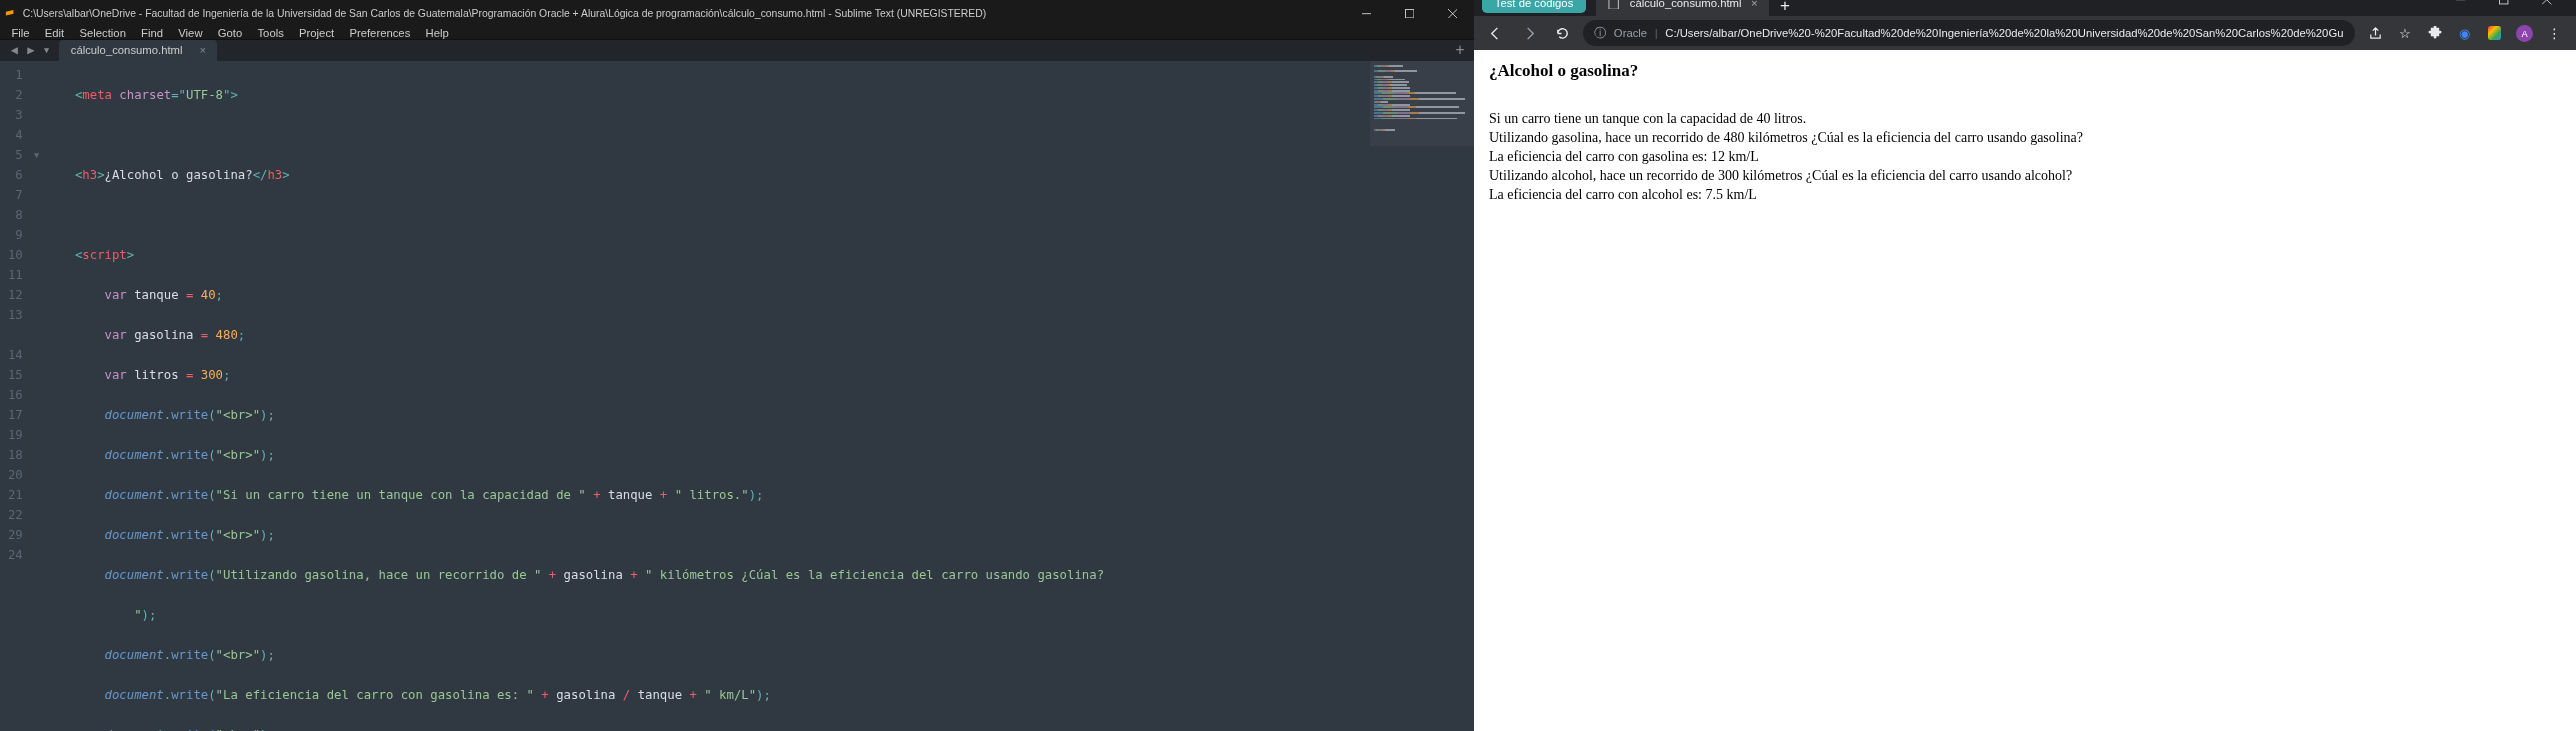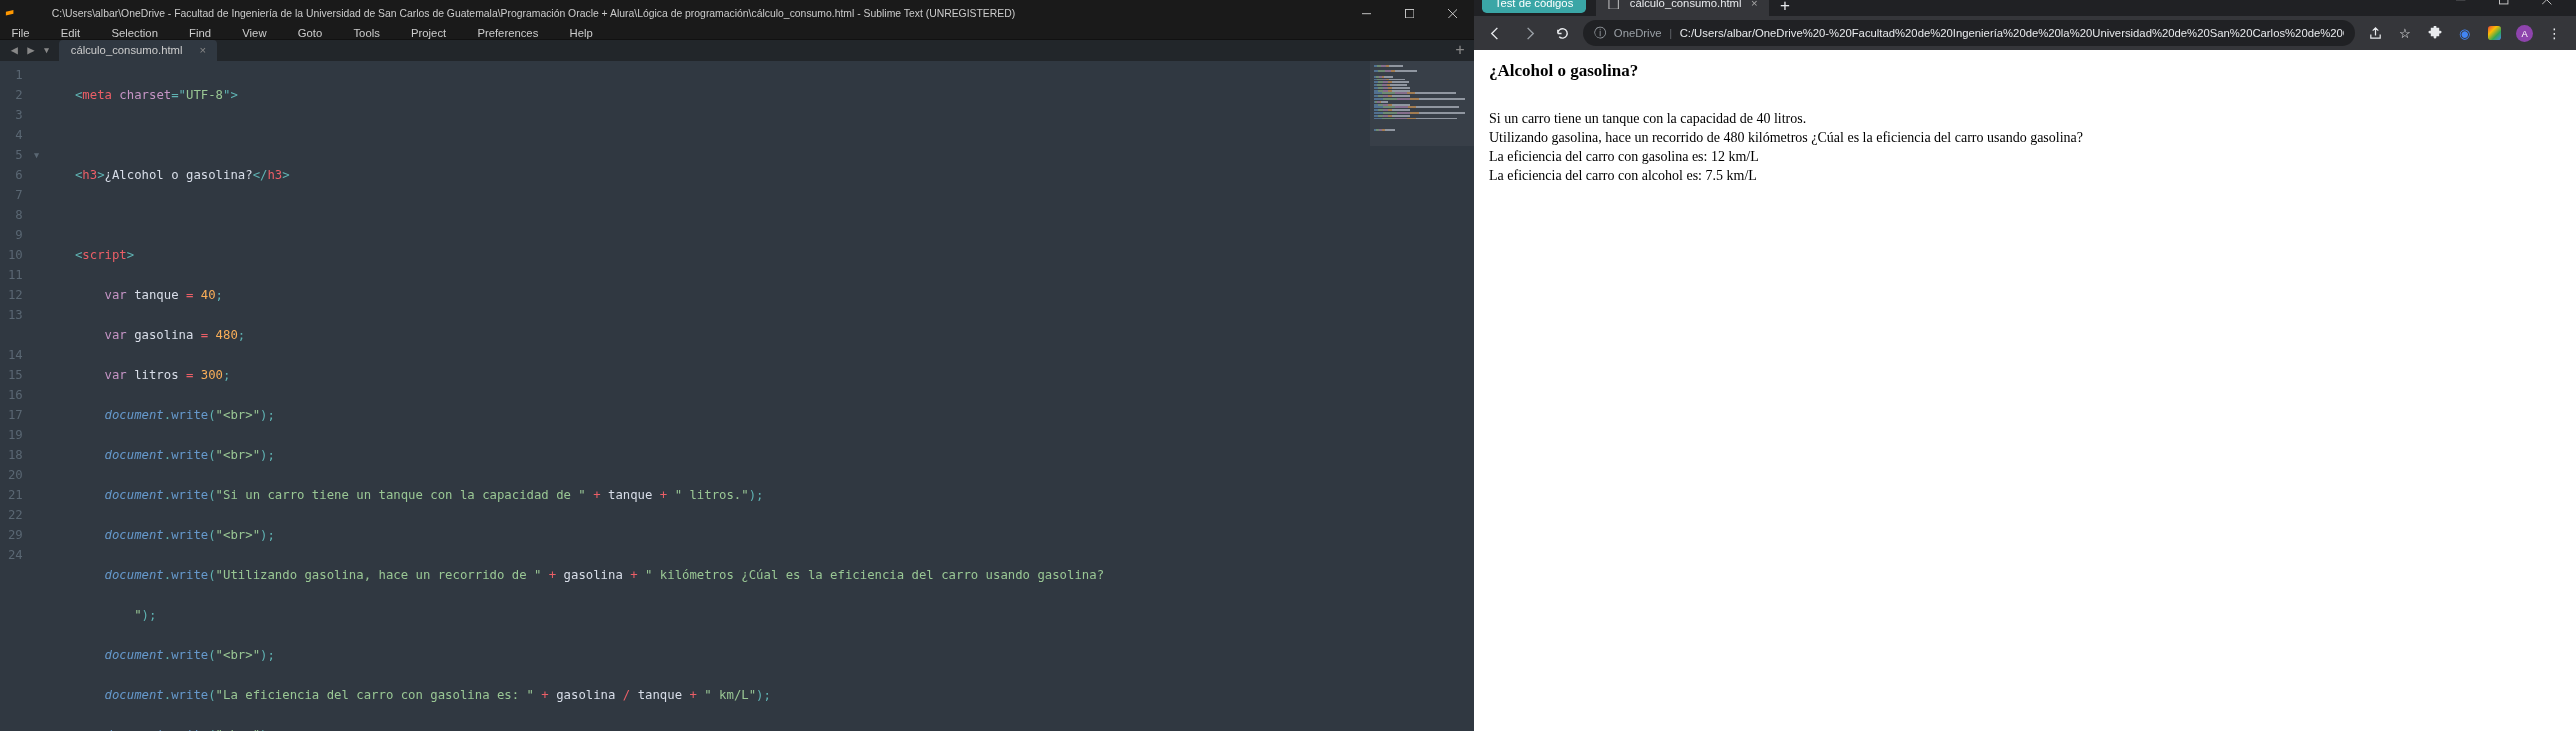--- a/index.html
+++ b/index.html
@@ -4,26 +4,26 @@
 <style>
 * { margin: 0; padding: 0; box-sizing: border-box; }
 body { display: flex; width: 2576px; height: 731px; font-family: Consolas, monospace; overflow: hidden; }
 
 
 .sublime { width: 1474px; height: 100%; background: #303841; display: flex; flex-direction: column; color: #d8dee9; }
 
 
 .st-title { height: 26.5px; background: #1a1a1a; display: flex; align-items: center; font-size: 10.4px; font-family: "Segoe UI", sans-serif; color: #ccc; }
 .st-title .icon { width: 19px; display: flex; align-items: center; justify-content: center; font-size: 11.3px; }
-.st-title .title-text { flex: 1; padding-left: 3.8px; white-space: nowrap; overflow: hidden; margin-left: 29px; }
+.st-title .title-text { flex: 1; padding-left: 3.8px; white-space: nowrap; overflow: hidden; }
 .st-title .win-btn { width: 43px; height: 26.5px; display: flex; align-items: center; justify-content: center; color: #fff; font-family: "Segoe UI", sans-serif; }
 .st-title .win-btn svg { stroke: #ccc; }
 
 
-.st-menu { height: 21px; background: #1a1a1a; display: flex; align-items: flex-end; font-size: 11.3px; font-family: "Segoe UI", sans-serif; color: #ccc; padding: 0 3.8px; border-bottom: 0.9px solid #111; gap: 16px; }
+.st-menu { height: 21px; background: #1a1a1a; display: flex; align-items: flex-end; font-size: 11.3px; font-family: "Segoe UI", sans-serif; color: #ccc; padding: 0 3.8px; border-bottom: 0.9px solid #111; }
 .st-menu span { padding: 0 7.6px; }
 
 
 .st-tabrow { height: 28px; background: #22262a; display: flex; align-items: flex-end; padding: 0 5.7px; position: relative; }
 .st-nav { display: flex; gap: 0; align-items: center; height: 100%; color: #888; }
 .st-nav span { padding: 0 4.7px; font-size: 12.3px; }
 .st-tab { background: #303841; color: #ccc; font-size: 11.3px; font-family: "Segoe UI", sans-serif; padding: 4.7px 11.3px; border-radius: 3.8px 3.8px 0 0; margin-left: 5.7px; display: flex; align-items: center; gap: 17px; }
 .st-tab .x { color: #888; font-size: 11.3px; }
 .st-add { position: absolute; right: 9.4px; top: 50%; transform: translateY(-50%); color: #888; font-size: 15px; }
 
@@ -303,21 +303,21 @@
           <path d="M6 2 L12 8 L6 14" fill="none" stroke="currentColor" stroke-width="1.5"></path>
         </svg>
       </div>
     <div class="br-btn enabled">
         <svg width="15" height="15" viewBox="0 0 16 16">
           <path d="M3 8a5 5 0 1 1 1.5 3.5M3 8V4M3 8h4" fill="none" stroke="currentColor" stroke-width="1.5"></path>
         </svg>
       </div>
     <div class="omni">
       <span class="info">ⓘ</span>
-      <span class="scheme">OneDrive</span>
+      <span class="scheme">Oracle</span>
       <span class="sep">|</span>
       <span class="url">C:/Users/albar/OneDrive%20-%20Facultad%20de%20Ingeniería%20de%20la%20Universidad%20de%20San%20Carlos%20de%20Guatemala/Programaci...</span>
     </div>
     <div class="ext-icons">
       <div class="ext" style="color:#e8eaed;">
           <svg width="15" height="15" viewBox="0 0 16 16" fill="none" stroke="currentColor" stroke-width="1.3">
             <path d="M8 10V2M5 5l3-3 3 3M3 9v4h10V9"></path>
           </svg>
         </div>
       <div class="ext" style="color:#e8eaed;">☆</div>
@@ -336,16 +336,17 @@
       <div class="ext" style="color:#e8eaed;">⋮</div>
     </div>
   </div>
 
   <div class="br-page">
     <h3>¿Alcohol o gasolina?</h3>
     <br>
     <div class="body-line">Si un carro tiene un tanque con la capacidad de 40 litros.</div>
     <div class="body-line">Utilizando gasolina, hace un recorrido de 480 kilómetros ¿Cúal es la eficiencia del carro usando gasolina?</div>
     <div class="body-line">La eficiencia del carro con gasolina es: 12 km/L</div>
+    <div class="body-line">Utilizando alcohol, hace un recorrido de 300 kilómetros ¿Cúal es la eficiencia del carro usando alcohol?</div>
     <div class="body-line">La eficiencia del carro con alcohol es: 7.5 km/L</div>
   </div>
 </div>
 
 
 </body></html>

